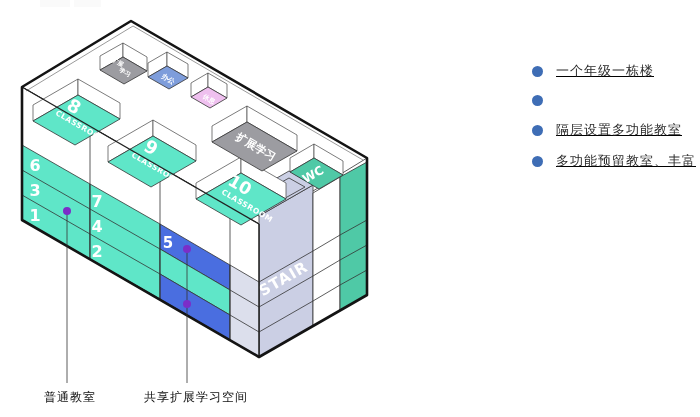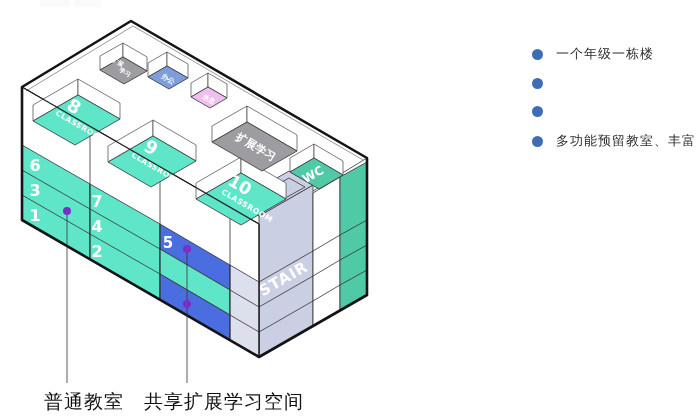--- a/index.html
+++ b/index.html
@@ -8,25 +8,25 @@
   svg{position:absolute;left:0;top:0;}
   svg polygon, svg line, svg path{stroke:#333;stroke-width:.8;}
   svg .thick{stroke:#141414;stroke-width:2.6;fill:none;stroke-linejoin:round;}
   svg .med{stroke:#222;stroke-width:1.3;}
   svg .thin{stroke:#555;stroke-width:.6;}
   svg .wall{fill:#ffffff;stroke:#444;stroke-width:.7;}
   svg .noS{stroke:none;}
   svg text{font-family:"DejaVu Sans","Liberation Sans",sans-serif;}
   .wt{fill:#fff;font-weight:bold;}
   .roomtype{fill:#fff;font-weight:bold;letter-spacing:.6px;}
-  .legend{position:absolute;left:532px;top:47px;}
+  .legend{position:absolute;left:532px;top:64px;text-decoration:underline;}
   .legend-row{display:flex;align-items:center;margin-bottom:17px;}
   .legend-row svg{position:static;margin-right:13px;flex:none;}
   .legend-text{font-size:13px;color:#2b2b2b;letter-spacing:1px;line-height:14px;white-space:nowrap;}
-  .callout-label{position:absolute;font-size:19px;color:#111;letter-spacing:1px;white-space:nowrap;}
+  .callout-label{position:absolute;font-size:12px;color:#111;letter-spacing:1px;white-space:nowrap;}
   .artifact{position:absolute;background:#fafafa;}
 </style>
 </head>
 <body>
 
 <div id="stage">
 
   <div class="artifact" style="left:40px;top:0;width:30px;height:7px;"></div>
   <div class="artifact" style="left:74px;top:0;width:27px;height:7px;"></div>
 
@@ -148,20 +148,21 @@
     </div>
     <div class="legend-row">
       <svg width="11" height="11">
           <circle cx="5.5" cy="5.5" r="5.5" stroke="none" fill="#3E6DB5"></circle>
         </svg>
     </div>
     <div class="legend-row">
       <svg width="11" height="11">
           <circle cx="5.5" cy="5.5" r="5.5" stroke="none" fill="#3E6DB5"></circle>
         </svg>
+      <span class="legend-text">隔层设置多功能教室</span>
     </div>
     <div class="legend-row">
       <svg width="11" height="11">
           <circle cx="5.5" cy="5.5" r="5.5" stroke="none" fill="#3E6DB5"></circle>
         </svg>
       <span class="legend-text">多功能预留教室、丰富</span>
     </div>
   </div>
 
   <div class="callout-label" style="left:44px;top:389px;">普通教室</div>

